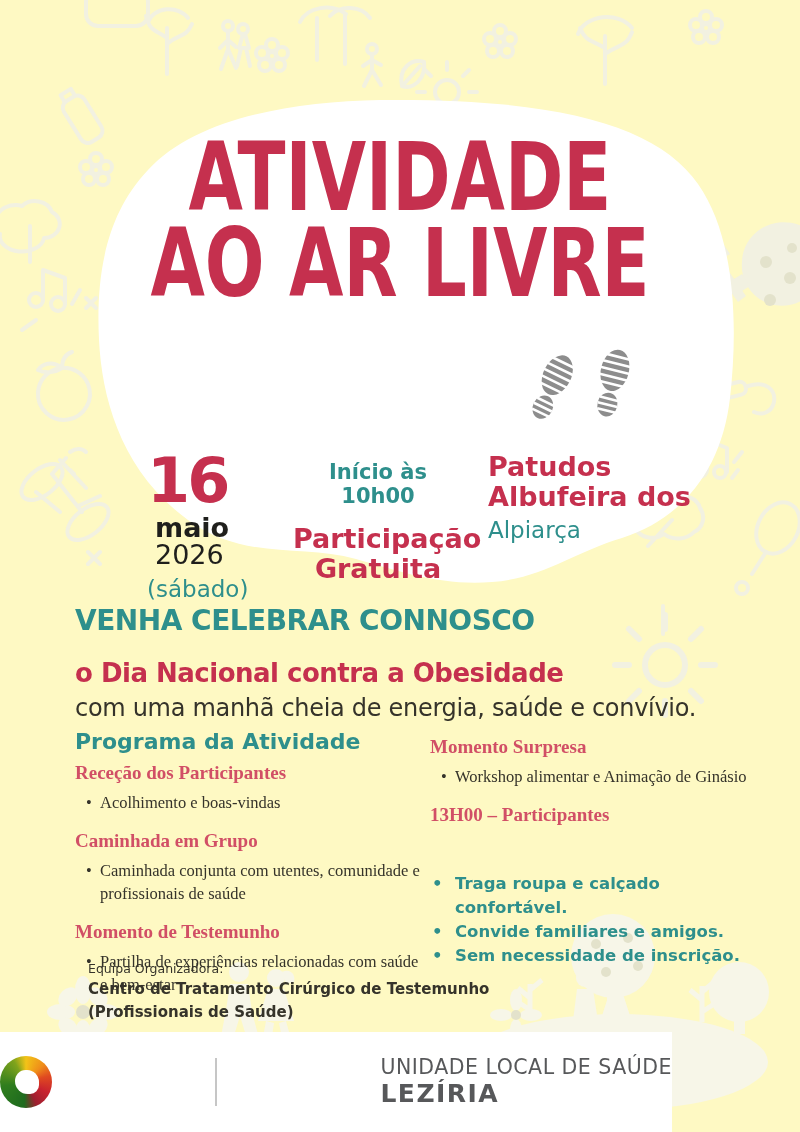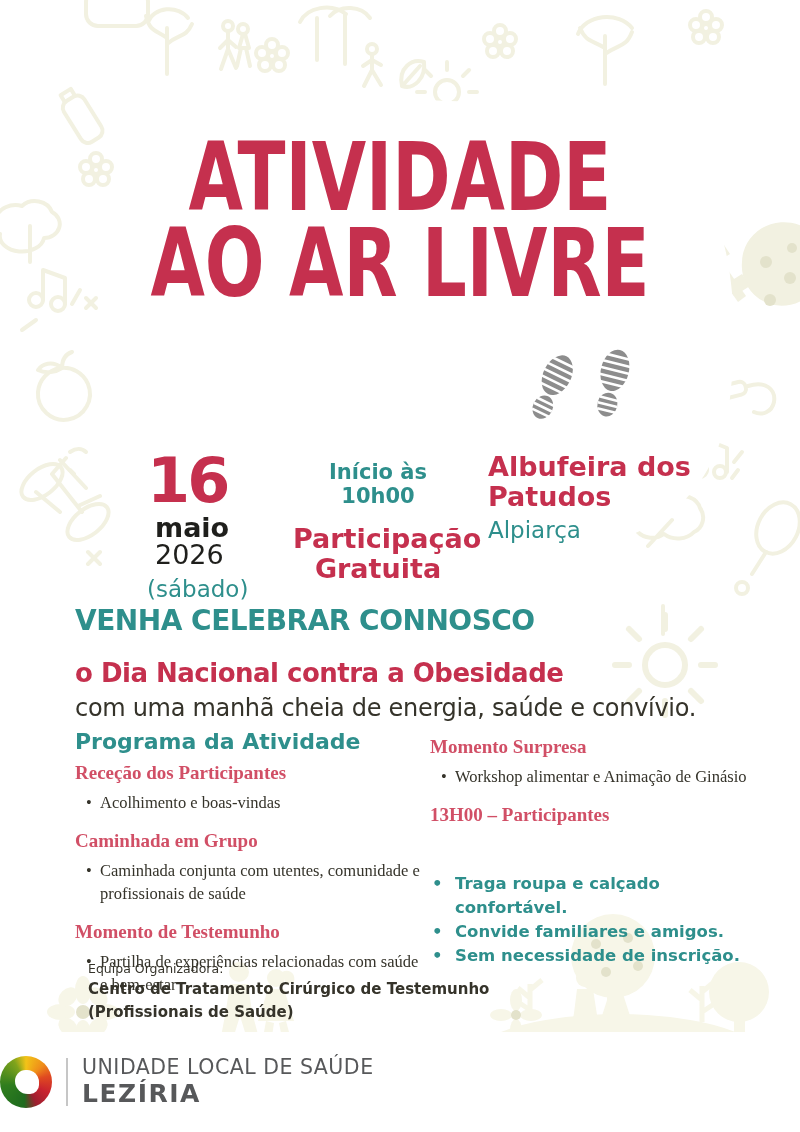--- a/index.html
+++ b/index.html
@@ -1,18 +1,18 @@
 <!DOCTYPE html>
 <html><head>
 <meta charset="utf-8">
 <style>
   html,body{margin:0;padding:0;background:#bdbdb1;}
   .poster{
     position:relative;width:800px;height:1132px;margin:0 auto;
-    background:#ffffff;overflow:hidden;
+    background:#fef9c3;overflow:hidden;
     font-family:"DejaVu Sans","Liberation Sans",sans-serif;
   }
   svg{display:block}
   .bg-doodles{position:absolute;inset:0;z-index:0}
   .layer{position:absolute;z-index:2}
 
   
   .hero-title{left:0;top:134px;width:800px;text-align:center;color:#c5304e;font-weight:bold;}
   .hero-title .t-line{font-size:95px;line-height:86px;letter-spacing:0px;transform:scaleX(.74);transform-origin:50% 50%;white-space:nowrap;}
   .hero-subtitle{left:143px;top:336px;color:#2e8f8c;font-weight:bold;font-size:33px;line-height:41px;letter-spacing:-.5px;}
@@ -46,22 +46,22 @@
   .bullet::before{content:"•";position:absolute;left:11px;top:0;color:#35332a;}
   .tips{margin-top:46px;}
   .tip{position:relative;padding-left:25px;line-height:24px;color:#2e8f8c;font-weight:bold;font-size:16.5px;}
   .tip::before{content:"•";position:absolute;left:2px;top:0;color:#2e8f8c;}
 
   .organizer{left:88px;top:961px;color:#35332a;}
   .organizer .lbl{font-size:12.5px;}
   .organizer .nm{font-size:15px;font-weight:bold;margin-top:3px;line-height:20px;}
 
   
-  .footer{position:absolute;left:0;bottom:0;width:800px;height:100px;background:#ffffff;z-index:3;
-    display:flex;align-items:center;justify-content:flex-start;gap:14px;}
+  .footer{position:absolute;left:0;bottom:0;width:672px;height:100px;background:#ffffff;z-index:3;
+    display:flex;align-items:center;justify-content:space-between;gap:14px;}
   .logo{position:relative;width:52px;height:52px;border-radius:50%;flex:0 0 auto;
     background:conic-gradient(from 0deg,#f2c318 0deg,#ef8d1a 45deg,#e04a20 75deg,#c9232f 115deg,#9c1f2f 155deg,#1e6b1e 185deg,#2f7d1e 260deg,#7fa31c 330deg,#f2c318 360deg);}
   .logo::after{content:"";position:absolute;left:29%;top:27%;width:46%;height:47%;
     background:#fff;border-radius:58% 65% 48% 70%;}
   .footer .divider{width:2px;height:48px;background:#c6c6c6;}
   .footer .org{color:#57585a;}
   .footer .org .o1{font-size:20.5px;letter-spacing:.5px;line-height:24px;}
   .footer .org .o2{font-size:25px;font-weight:bold;letter-spacing:1.5px;line-height:30px;}
 </style>
 </head>
@@ -296,22 +296,22 @@
   <div class="layer event-time">
     <div class="start">Início às 10h00</div>
     <div class="part">
       <div>Participação</div>
       <div>Gratuita</div>
     </div>
   </div>
 
   <div class="layer event-loc">
     <div class="loc">
+      <div>Patudos</div>
       <div>Albufeira dos</div>
-      <div>Patudos</div>
     </div>
     <div class="city">Alpiarça</div>
   </div>
 
   <div class="layer invite">
     <div class="l1">VENHA CELEBRAR CONNOSCO</div>
     <div class="l2">o Dia Nacional contra a Obesidade</div>
     <div class="l3">com uma manhã cheia de energia, saúde e convívio.</div>
   </div>
 

